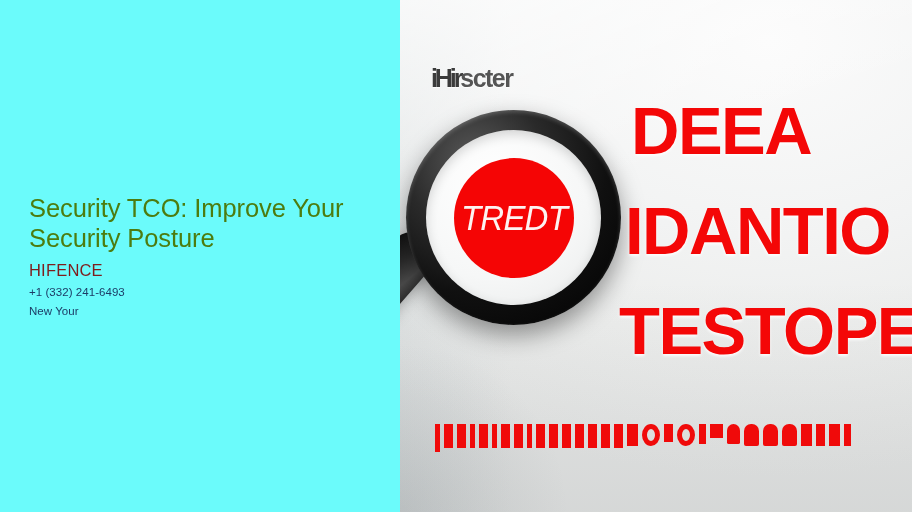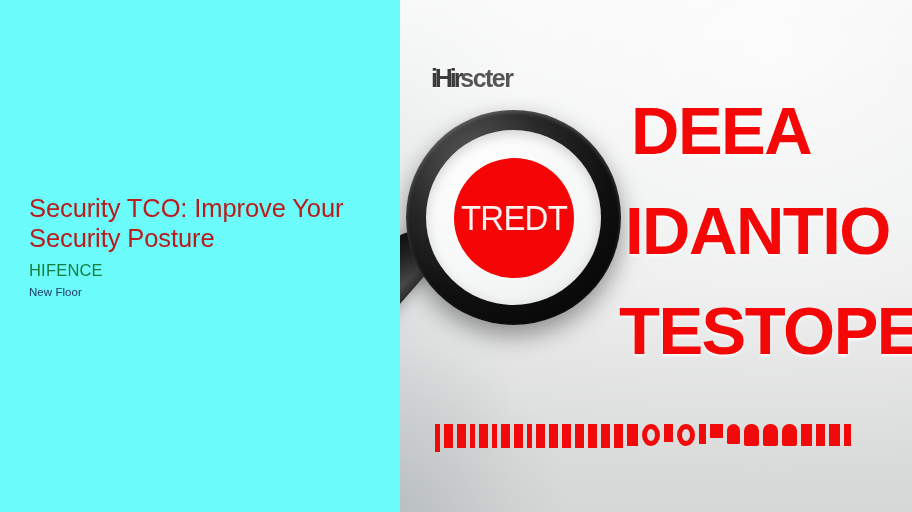--- a/index.html
+++ b/index.html
@@ -34,31 +34,31 @@
   .info-block {
     position: absolute;
     left: 29px;
     top: 193px;
     width: 350px;
   }
 
   .doc-title {
     font-size: 25.5px;
     line-height: 30px;
-    color: #b91c1c;
+    color: #4d7c0f;
     font-weight: normal;
     letter-spacing: -0.1px;
     margin: 0 0 7px 0;
     width: 345px;
   }
 
   .brand {
     font-size: 16.5px;
     line-height: 20px;
-    color: #15803d;
+    color: #7f1d1d;
     letter-spacing: 0.2px;
     margin: 0 0 3px 0;
   }
 
   .meta-line {
     font-size: 11.5px;
     line-height: 18.5px;
     color: #1d3c66;
     letter-spacing: 0.05px;
     white-space: nowrap;
@@ -159,20 +159,21 @@
     position: absolute;
     left: 28px;
     top: 28px;
     width: 120px;
     height: 120px;
     border-radius: 50%;
     background: #f50505;
     display: flex;
     align-items: center;
     justify-content: center;
+    font-style: italic;
   }
   .mag-dot-label {
     color: #fdf3f1;
     font-size: 33px;
     font-weight: normal;
     letter-spacing: -0.8px;
     transform: scaleY(1.06);
   }
 
   
@@ -232,23 +233,24 @@
 
 <div class="page">
 
   <div class="left-panel">
     <div class="info-block">
 
       <div class="doc-title">Security TCO: Improve Your Security Posture</div>
 
       <div class="brand">HIFENCE</div>
 
-
-
-      <div class="meta-line">New Floor</div>
+      <div class="meta-line">+1 (332) 241-6493</div>
+
+
+      <div class="meta-line">New Your</div>
 
 
     </div>
   </div>
 
   <div class="right-panel">
 
     <div class="rp-shade"></div>
     <div class="rp-corner"></div>
 

